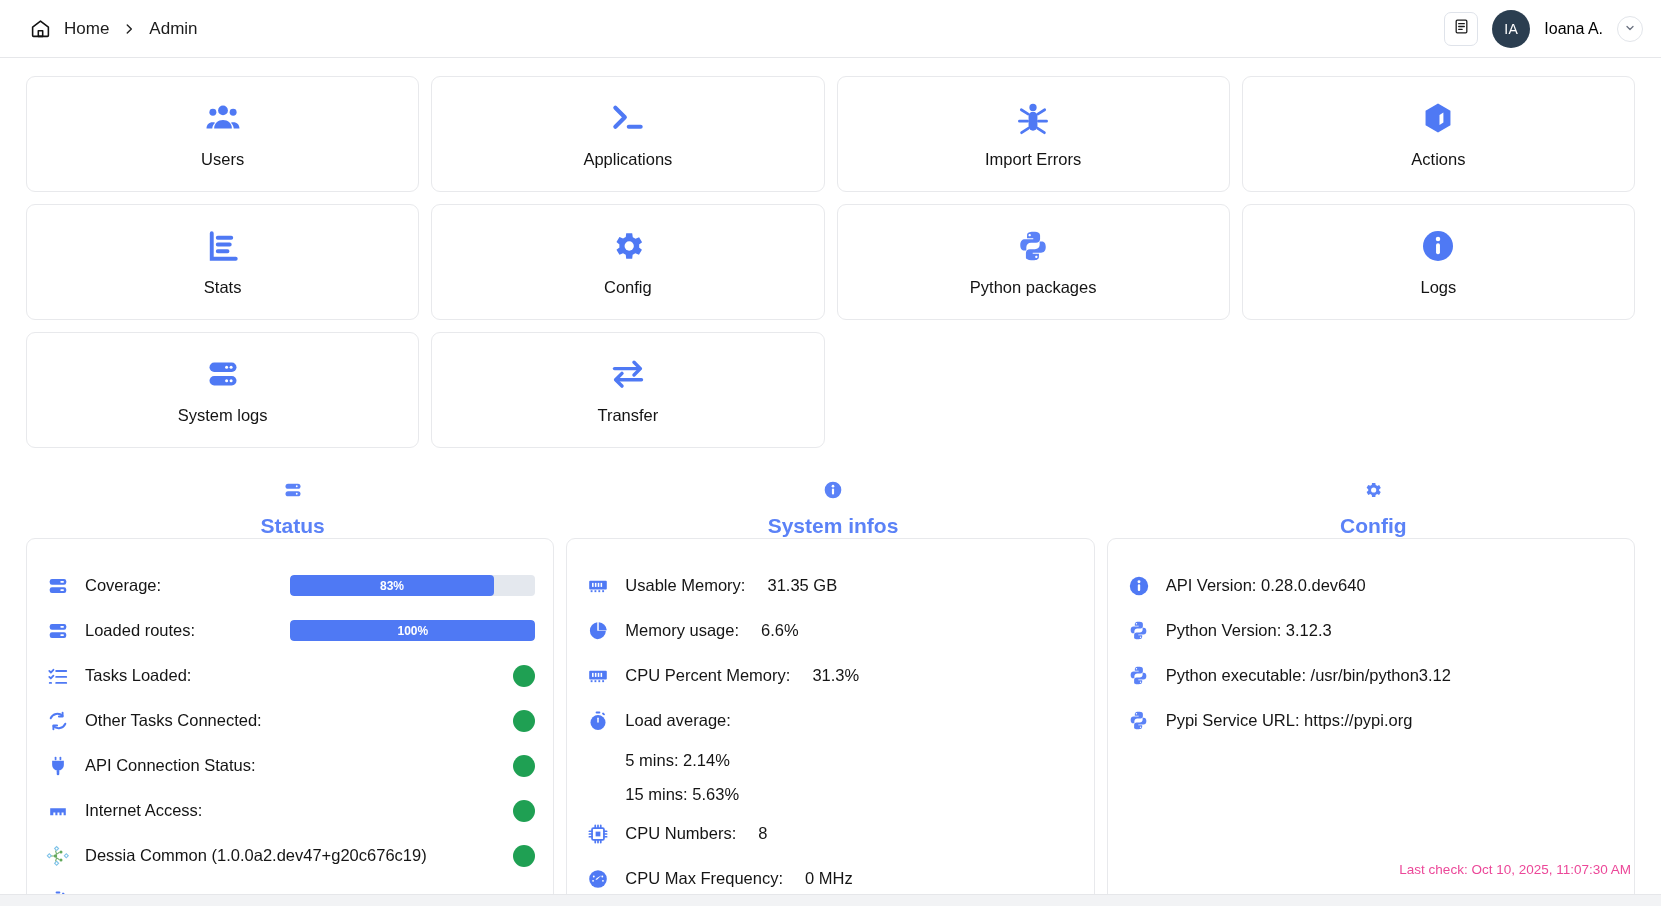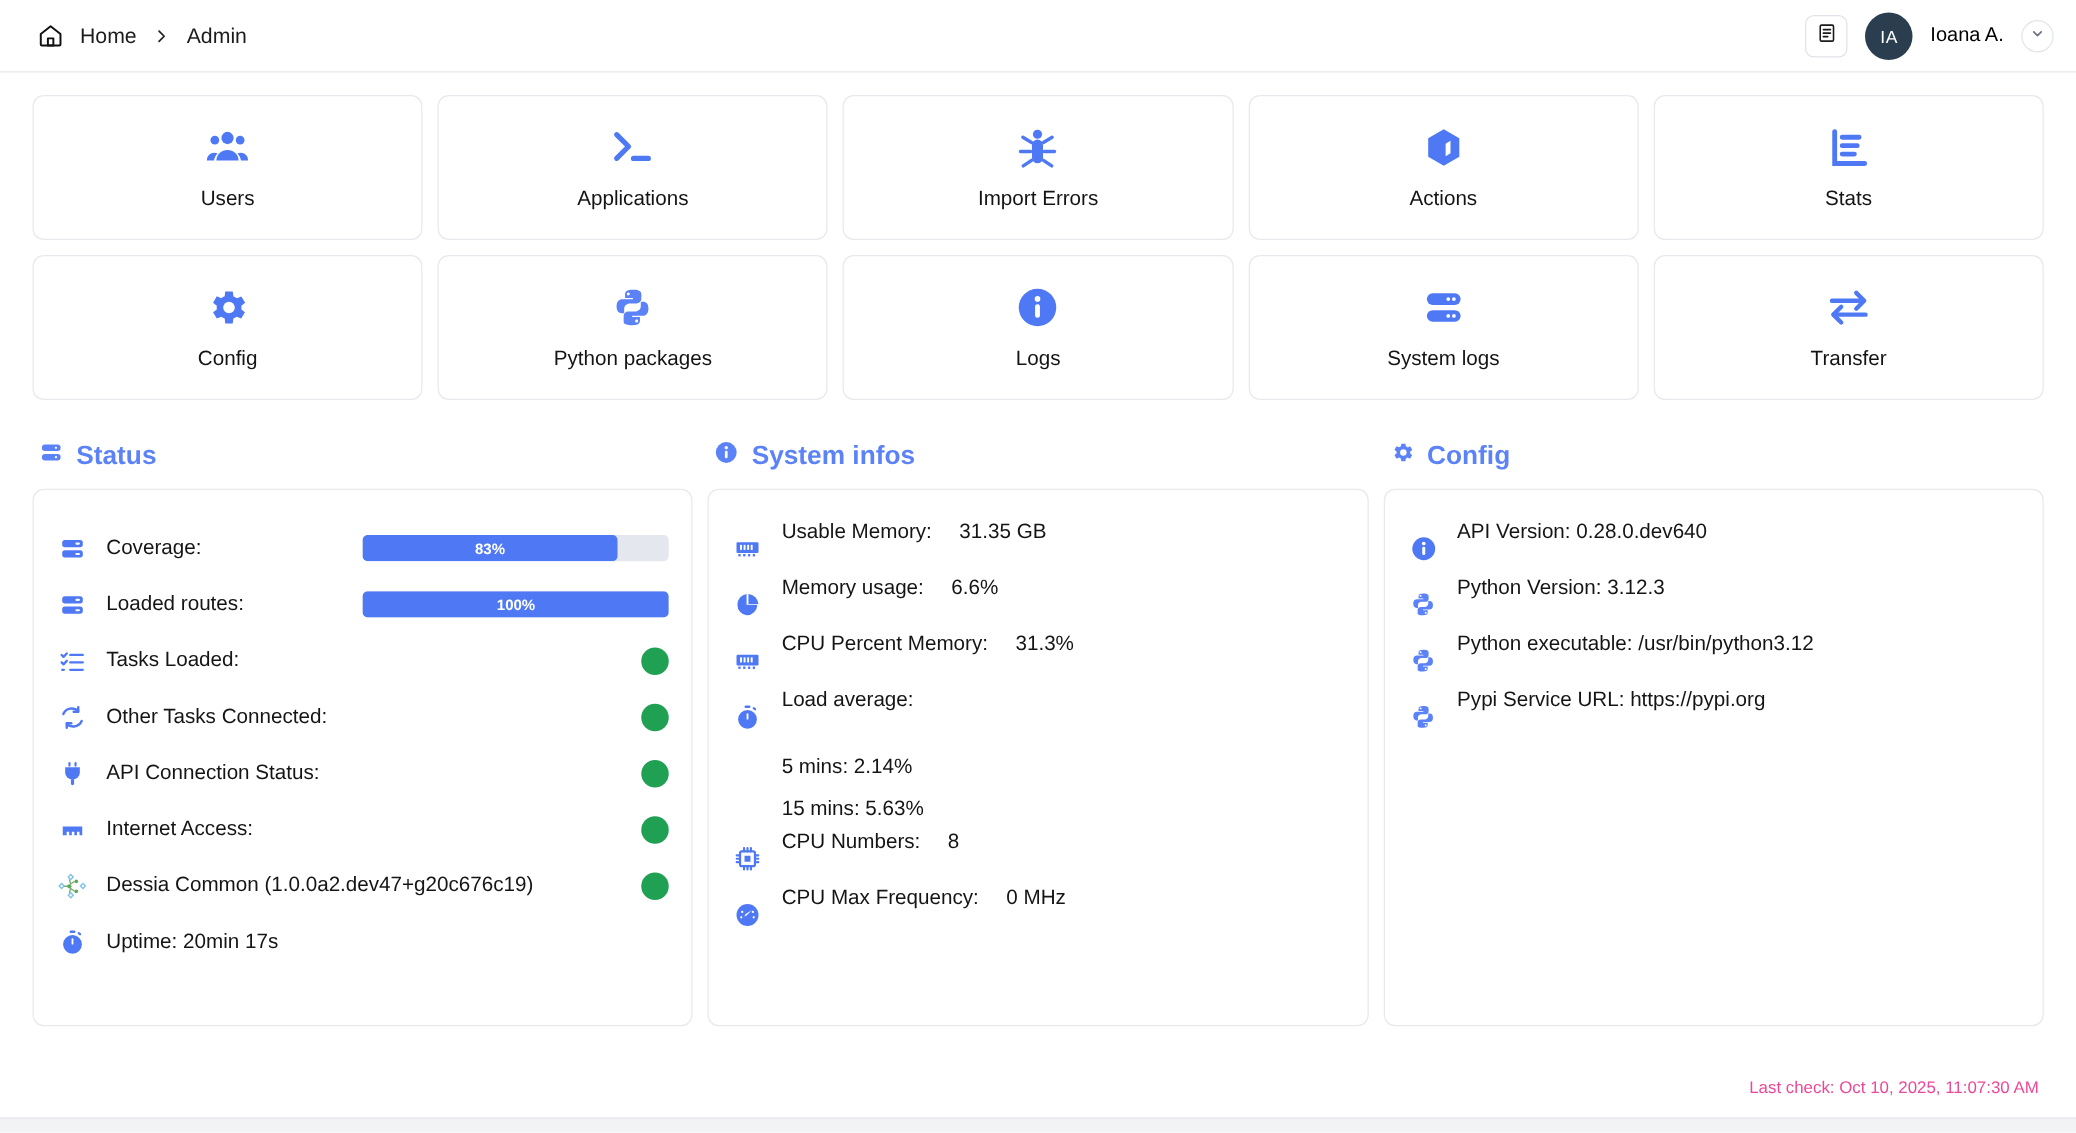--- a/index.html
+++ b/index.html
@@ -45,21 +45,21 @@
     border: 1px solid #e2e5ea; background: #fff;
     display: flex; align-items: center; justify-content: center;
   }
 
   
   .page { padding: 18px 26px 0 26px; }
 
   
   .tiles {
     display: grid;
-    grid-template-columns: repeat(5, 1fr);
+    grid-template-columns: repeat(4, 1fr);
     gap: 12px;
   }
   .tile {
     background: #fff;
     border: 1px solid #e8e9ec;
     border-radius: 9px;
     height: 116px;
     display: flex;
     flex-direction: column;
     align-items: center;
@@ -72,22 +72,22 @@
 
   
   .cols {
     display: grid;
     grid-template-columns: 1fr 1fr 1fr;
     gap: 12px;
     margin-top: 32px;
   }
   .sec-head {
     display: flex; align-items: center; gap: 10px;
-    margin-bottom: 14px;
     padding-left: 5px;
+    flex-direction: column;
   }
   .sec-title {
     font-size: 21px; font-weight: bold; color: #5b82f7;
   }
   .panel {
     background: #fff;
     border: 1px solid #e8e9ec;
     border-radius: 9px;
     height: 430px;
     padding: 24px 18px 18px 18px;
@@ -116,21 +116,21 @@
   .bar-txt { font-size: 12px; font-weight: bold; color: #fff; }
   .dot {
     margin-left: auto;
     width: 22px; height: 22px; border-radius: 50%;
     background: #1fa053;
     flex: 0 0 22px;
   }
 
   
   .irow {
-    display: flex; 
+    display: flex; align-items: center;
     height: 45px; gap: 14px;
   }
   .irow .ico { width: 26px; display: flex; align-items: center; justify-content: center; flex: 0 0 26px; }
   .irow .lbl { font-size: 16.5px; color: #151515; }
   .irow .val { font-size: 16.5px; color: #151515; margin-left: 8px; }
   .subrow {
     display: flex; align-items: center;
     height: 34px;
     padding-left: 40px;
     font-size: 16.5px; color: #151515;

